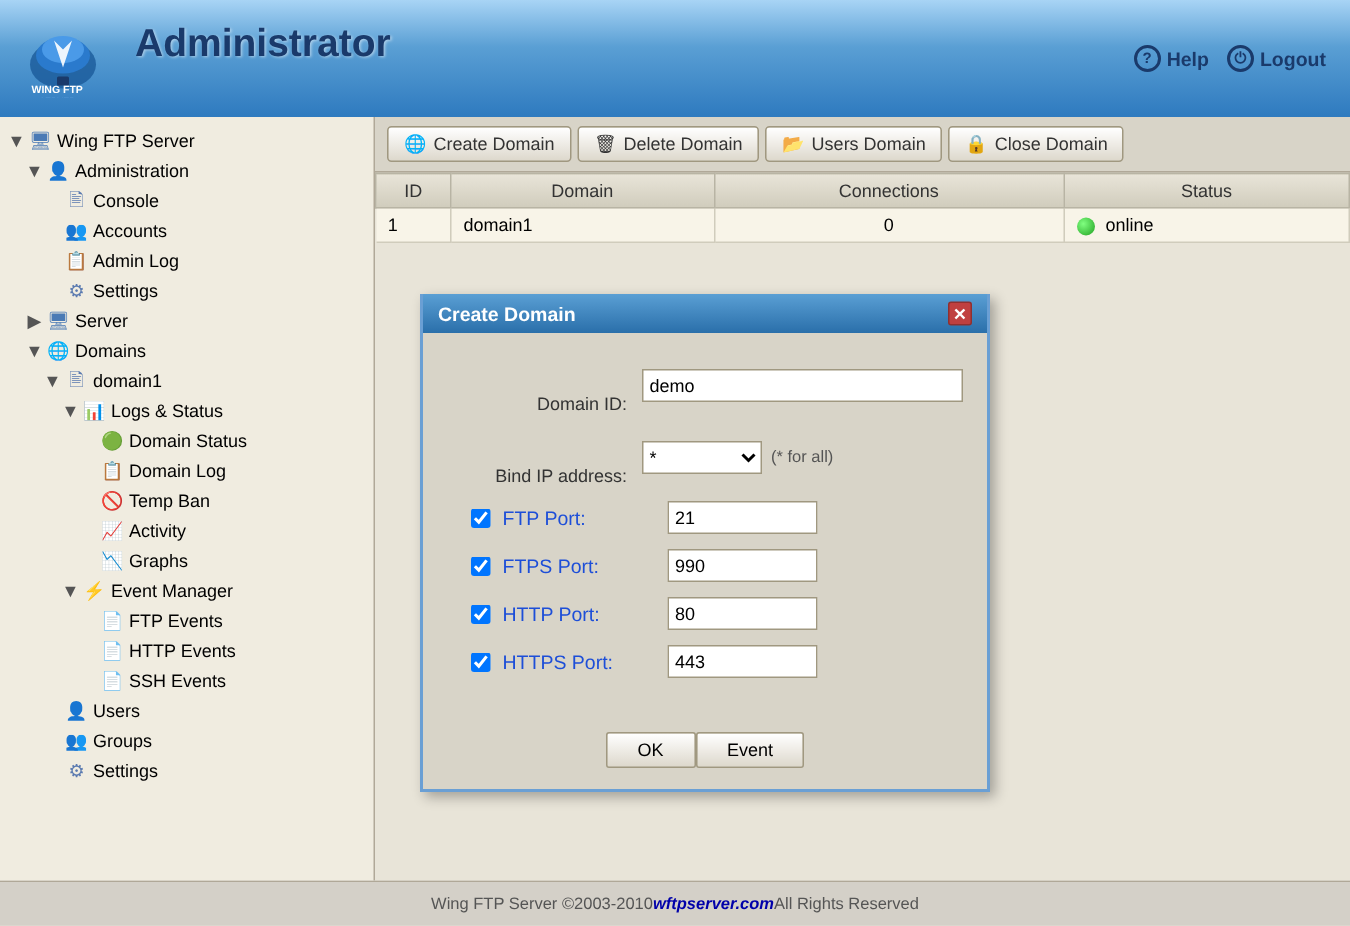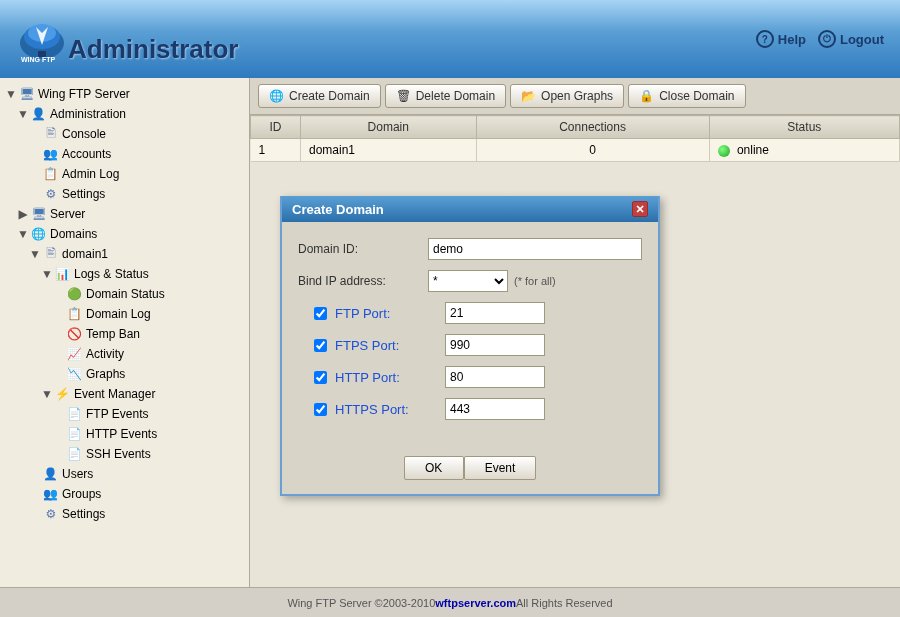--- a/index.html
+++ b/index.html
@@ -16,22 +16,22 @@
     .header {
       background: linear-gradient(180deg, #a8d4f5 0%, #5a9fd4 40%, #2e7abf 100%);
       height: 78px;
       display: flex;
       align-items: center;
       padding: 0 16px;
       position: relative;
     }
     .header-logo {
       display: flex;
-      align-items: flex-end;
-      gap: 0;
+      align-items: flex-start;
+      gap: 22px;
     }
     .header-title {
       font-size: 26px;
       color: #1a3a6b;
       font-weight: bold;
       text-shadow: 1px 1px 2px rgba(255,255,255,0.5);
     }
     .header-buttons {
       position: absolute;
       right: 16px;
@@ -194,21 +194,21 @@
     .footer {
       height: 30px;
       background: #d4d0c8;
       border-top: 1px solid #b0a898;
       display: flex;
       align-items: center;
       justify-content: center;
       font-size: 11px;
       color: #555;
     }
-    .footer a { color: #0000aa; text-decoration: none; font-weight: bold; }
+    .footer a { color: #0000aa; text-decoration: none; font-weight: bold; font-style: italic; }
 
     
     .modal-overlay {
       position: absolute;
       top: 78px;
       left: 250px;
       right: 0;
       bottom: 30px;
       display: flex;
       align-items: flex-start;
@@ -255,23 +255,24 @@
     }
     .form-row {
       display: flex;
       align-items: center;
       margin-bottom: 10px;
     }
     .form-label {
       width: 130px;
       font-size: 12px;
       color: #333;
-      text-align: left;
+      text-align: right;
       padding-right: 10px;
       flex-shrink: 0;
+      margin-top: 24px;
     }
     .form-input {
       flex: 1;
       height: 22px;
       border: 1px solid #a09880;
       background: white;
       padding: 2px 4px;
       font-size: 12px;
     }
     .form-select {
@@ -497,21 +498,21 @@
       <button class="toolbar-btn">
         <span class="toolbar-btn-icon">🌐</span>
         <span>Create Domain</span>
       </button>
       <button class="toolbar-btn">
         <span class="toolbar-btn-icon">🗑</span>
         <span>Delete Domain</span>
       </button>
       <button class="toolbar-btn">
         <span class="toolbar-btn-icon">📂</span>
-        <span>Open Graphs</span>
+        <span>Users Domain</span>
       </button>
       <button class="toolbar-btn">
         <span class="toolbar-btn-icon">🔒</span>
         <span>Close Domain</span>
       </button>
     </div>
 
     <div class="table-container">
       <table>
         <thead>

